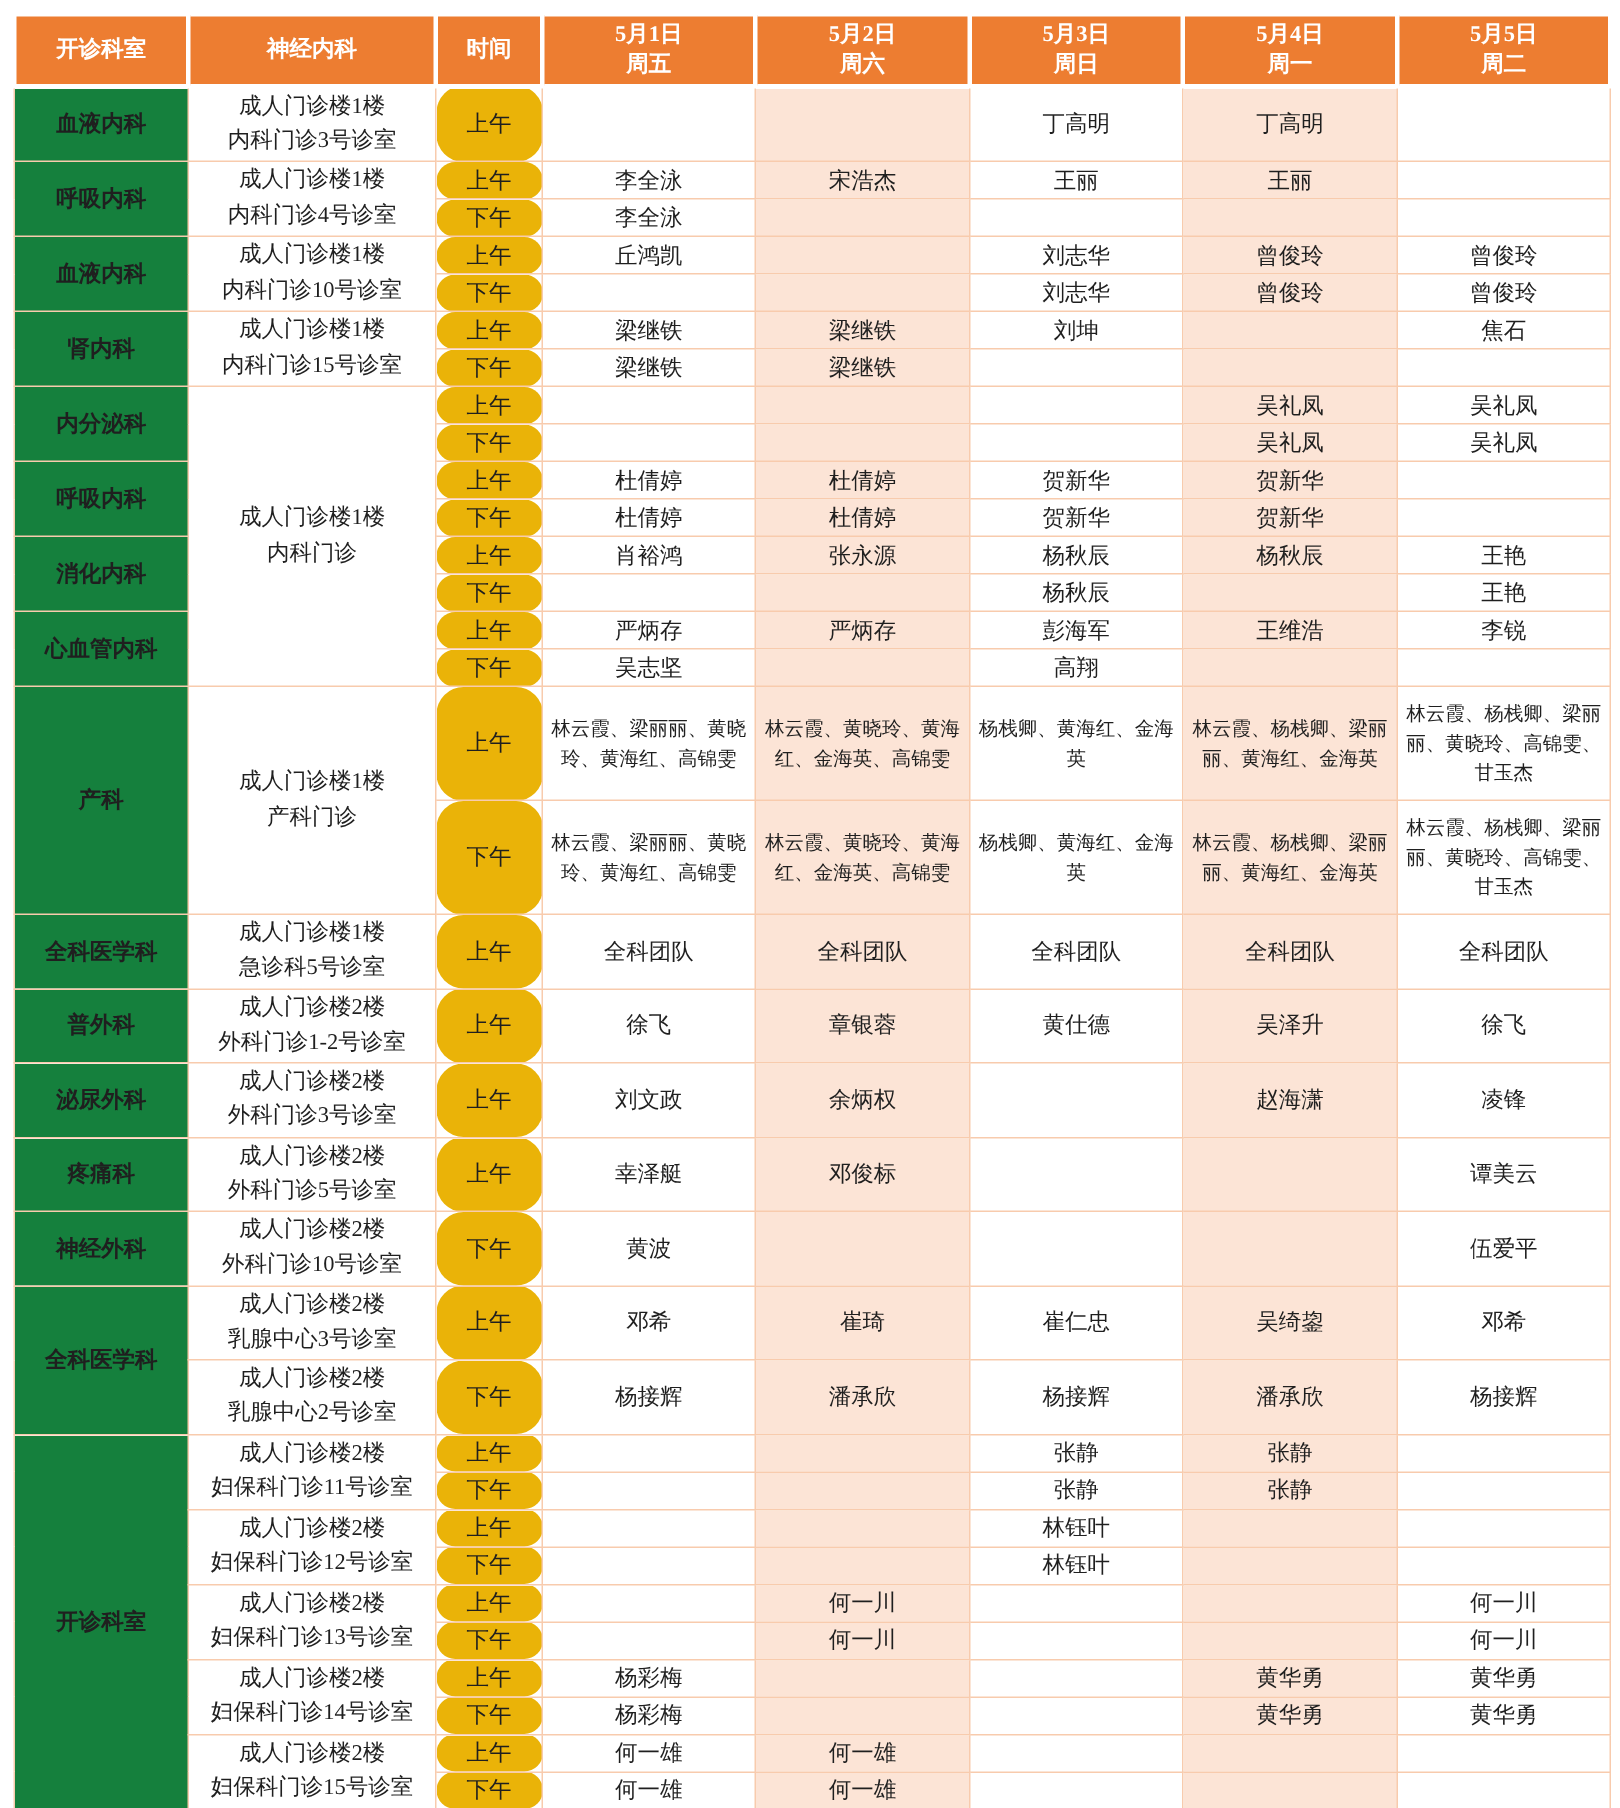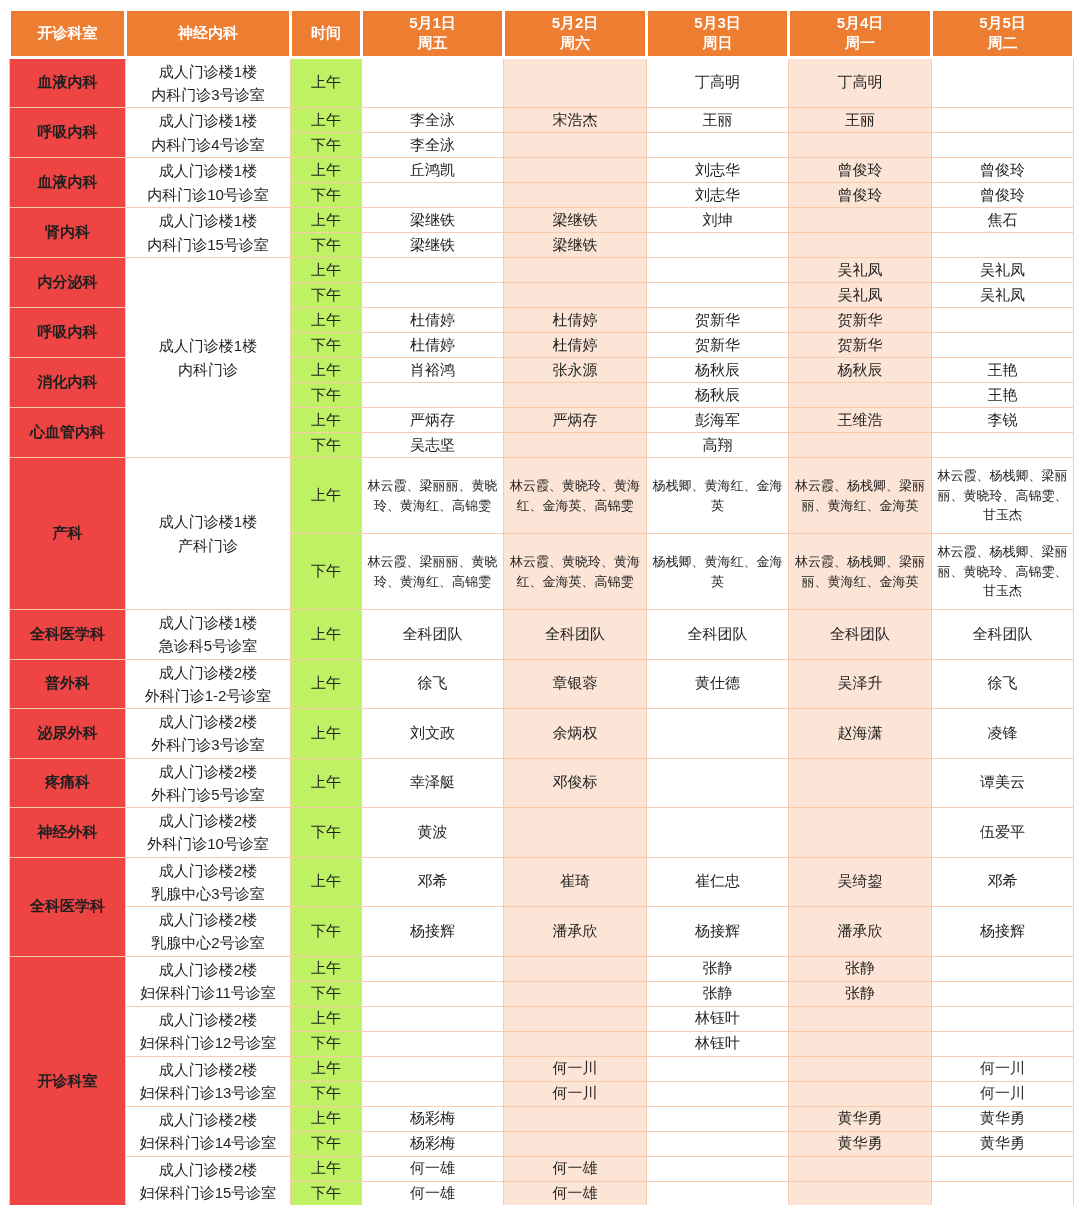--- a/index.html
+++ b/index.html
@@ -1,31 +1,31 @@
 <!DOCTYPE html>
 <html><head>
 <meta charset="utf-8">
 <style>
   html,body { margin:0; padding:0; background:#ffffff; }
   body { font-family:"Liberation Sans","DejaVu Sans",sans-serif; color:#1f1f1f; }
   .page { width:1080px; min-height:1205px; box-sizing:border-box; padding:8px; background:#ffffff; }
   .table-wrap { width:1064px; border-bottom:3px solid #F4B183; }
-  table { border-collapse:collapse; table-layout:fixed; width:1064px; }
+  table { border-collapse:collapse; table-layout:fixed; width:1064px;font-family:Liberation Serif, serif; }
   thead tr { height:47px; }
   th {
     background:#ED7D31; color:#ffffff; font-weight:bold; font-size:15px;
     border:3px solid #ffffff; line-height:1.35; padding:2px; text-align:center;
     vertical-align:middle;
   }
   td {
     border:1px solid #F8CBAD; text-align:center; vertical-align:middle;
     font-size:15px; padding:1px 2px; overflow:hidden; background:#ffffff;
   }
-  td.dept { background:#ef4444; font-weight:bold;margin-left:25px; }
-  td.time { background:#bef264; }
+  td.dept { background:#15803d; font-weight:bold;margin-left:25px; }
+  td.time { background:#eab308;border-radius:18px; }
   td.tint { background:#FCE4D6; }
   td.loc  { line-height:1.55;margin-left:45px; }
   td.multi { font-size:13px; line-height:1.5; padding:2px 3px; }
   tr.h-sm { height:25px; }
   tr.h-md { height:50px; }
   tr.h-lg { height:76px; }
   tr.h-xl { height:47px; }
 </style>
 </head>
 <body>

